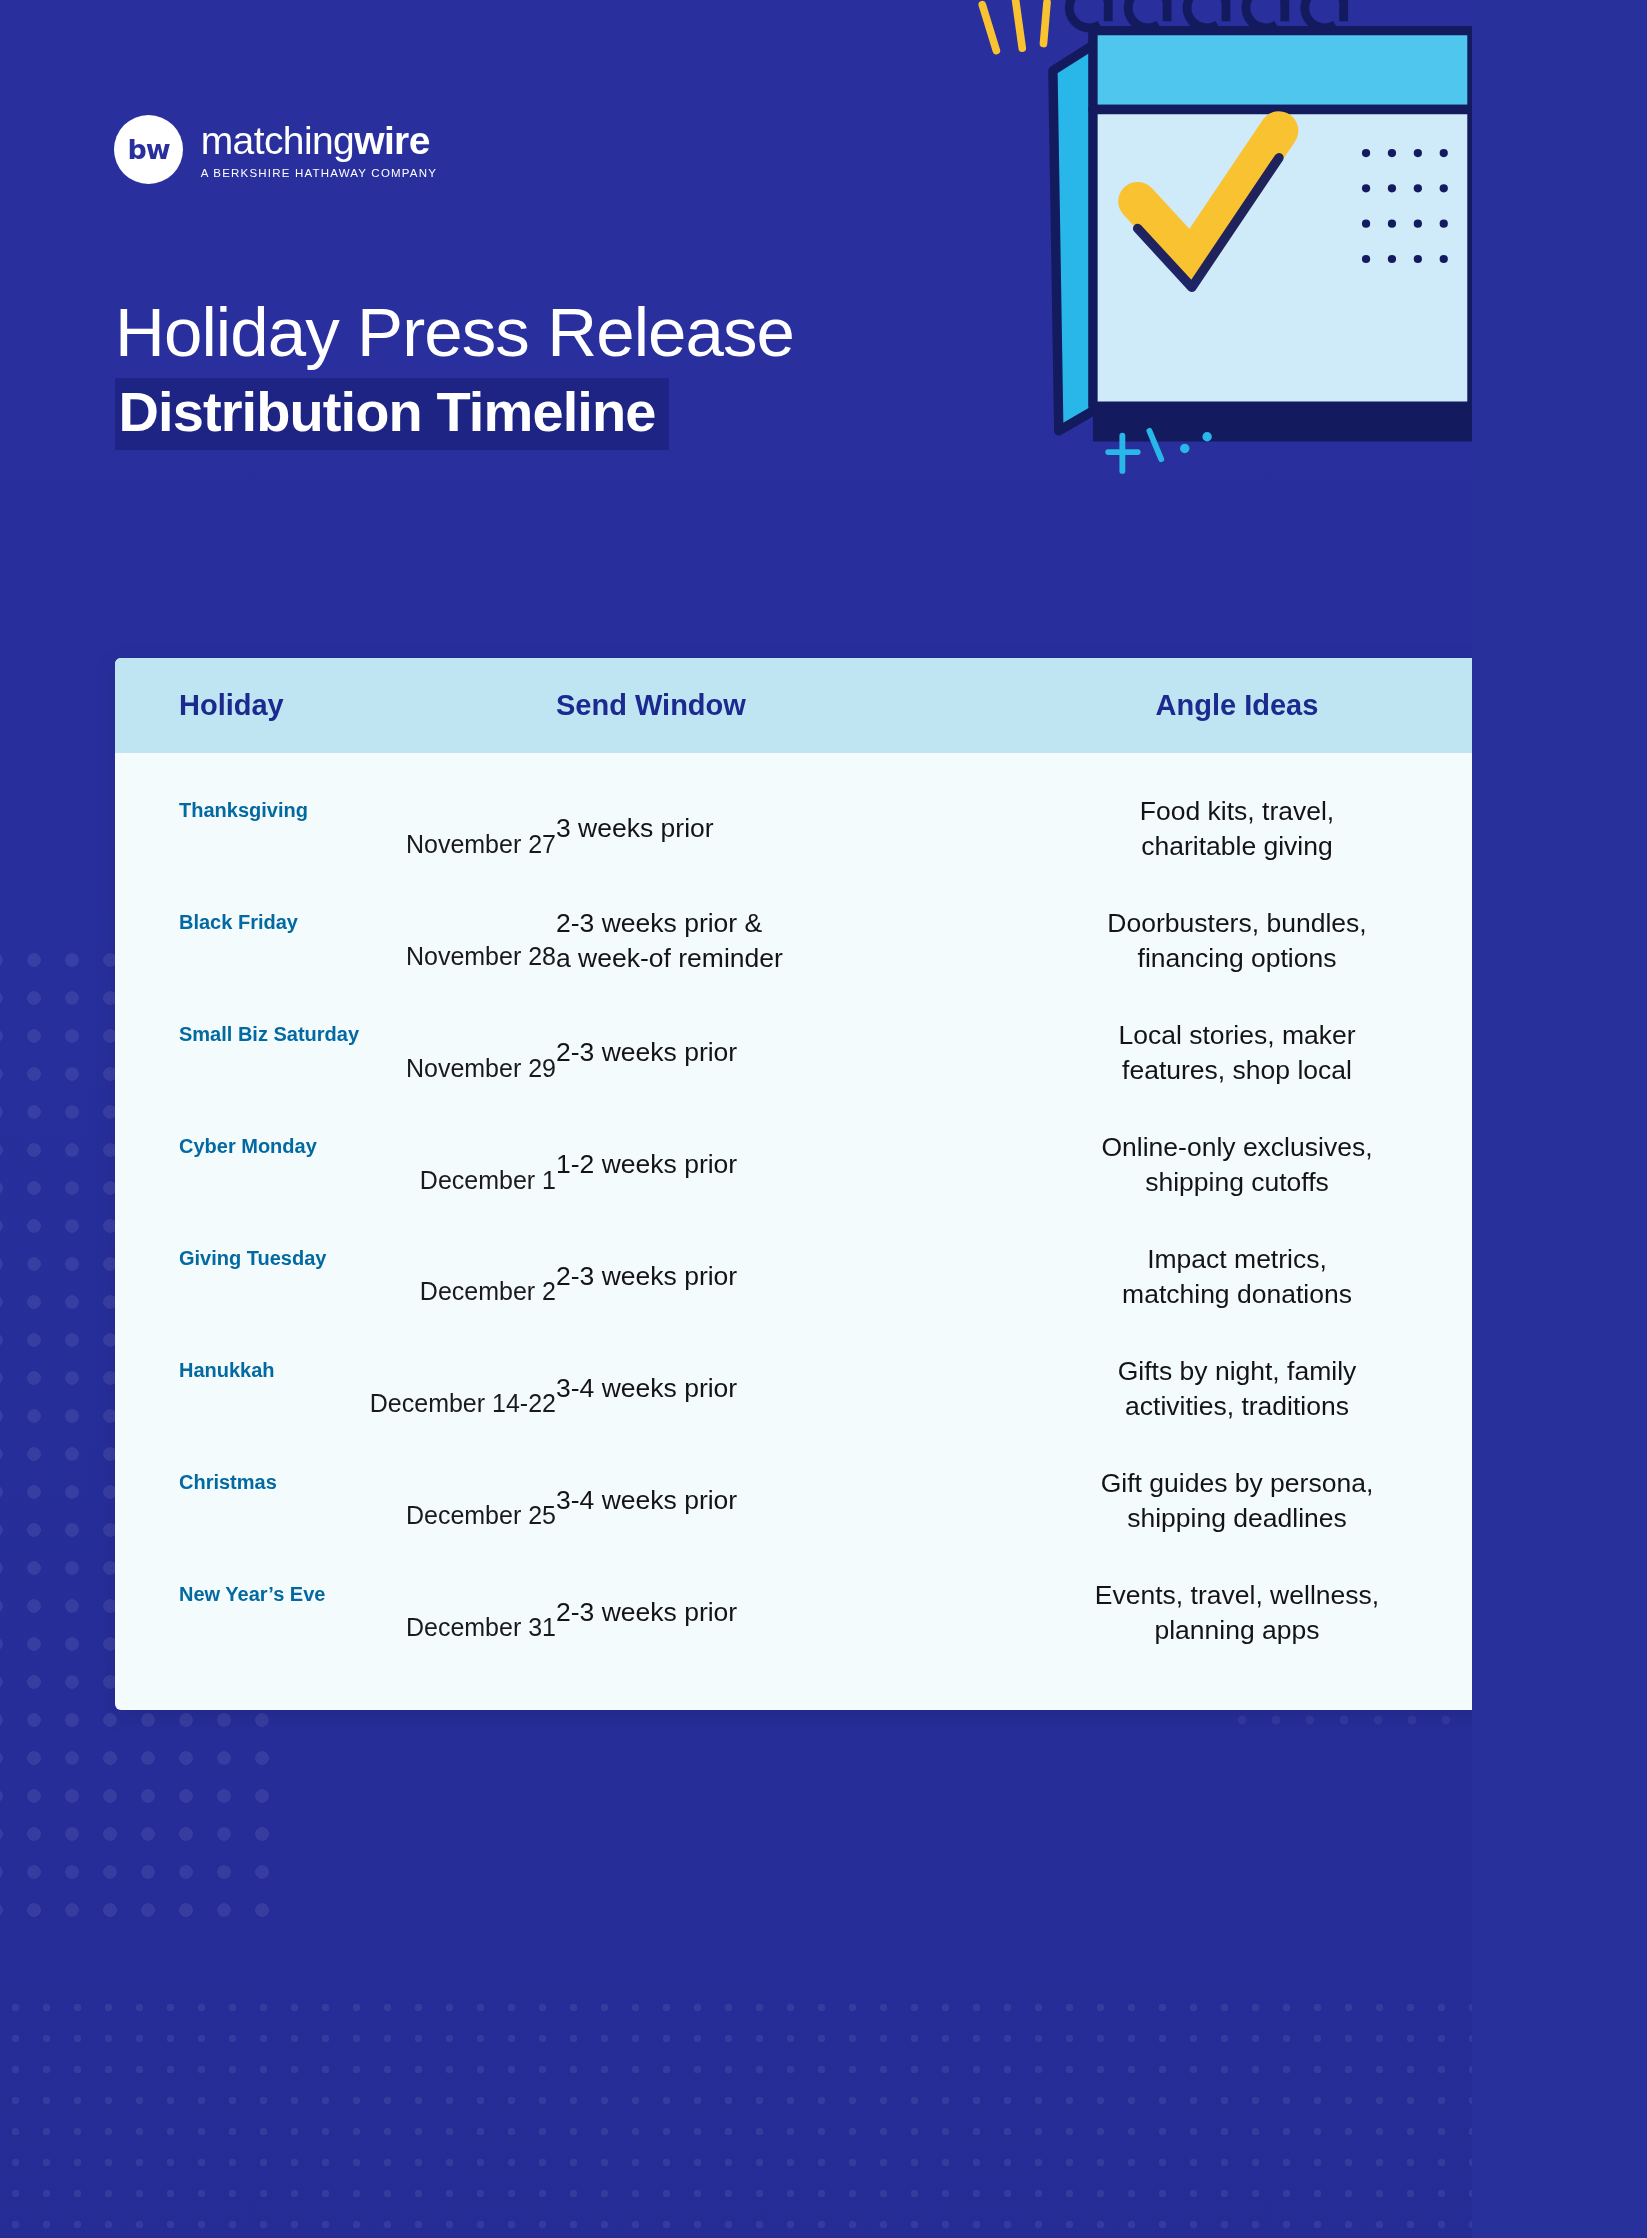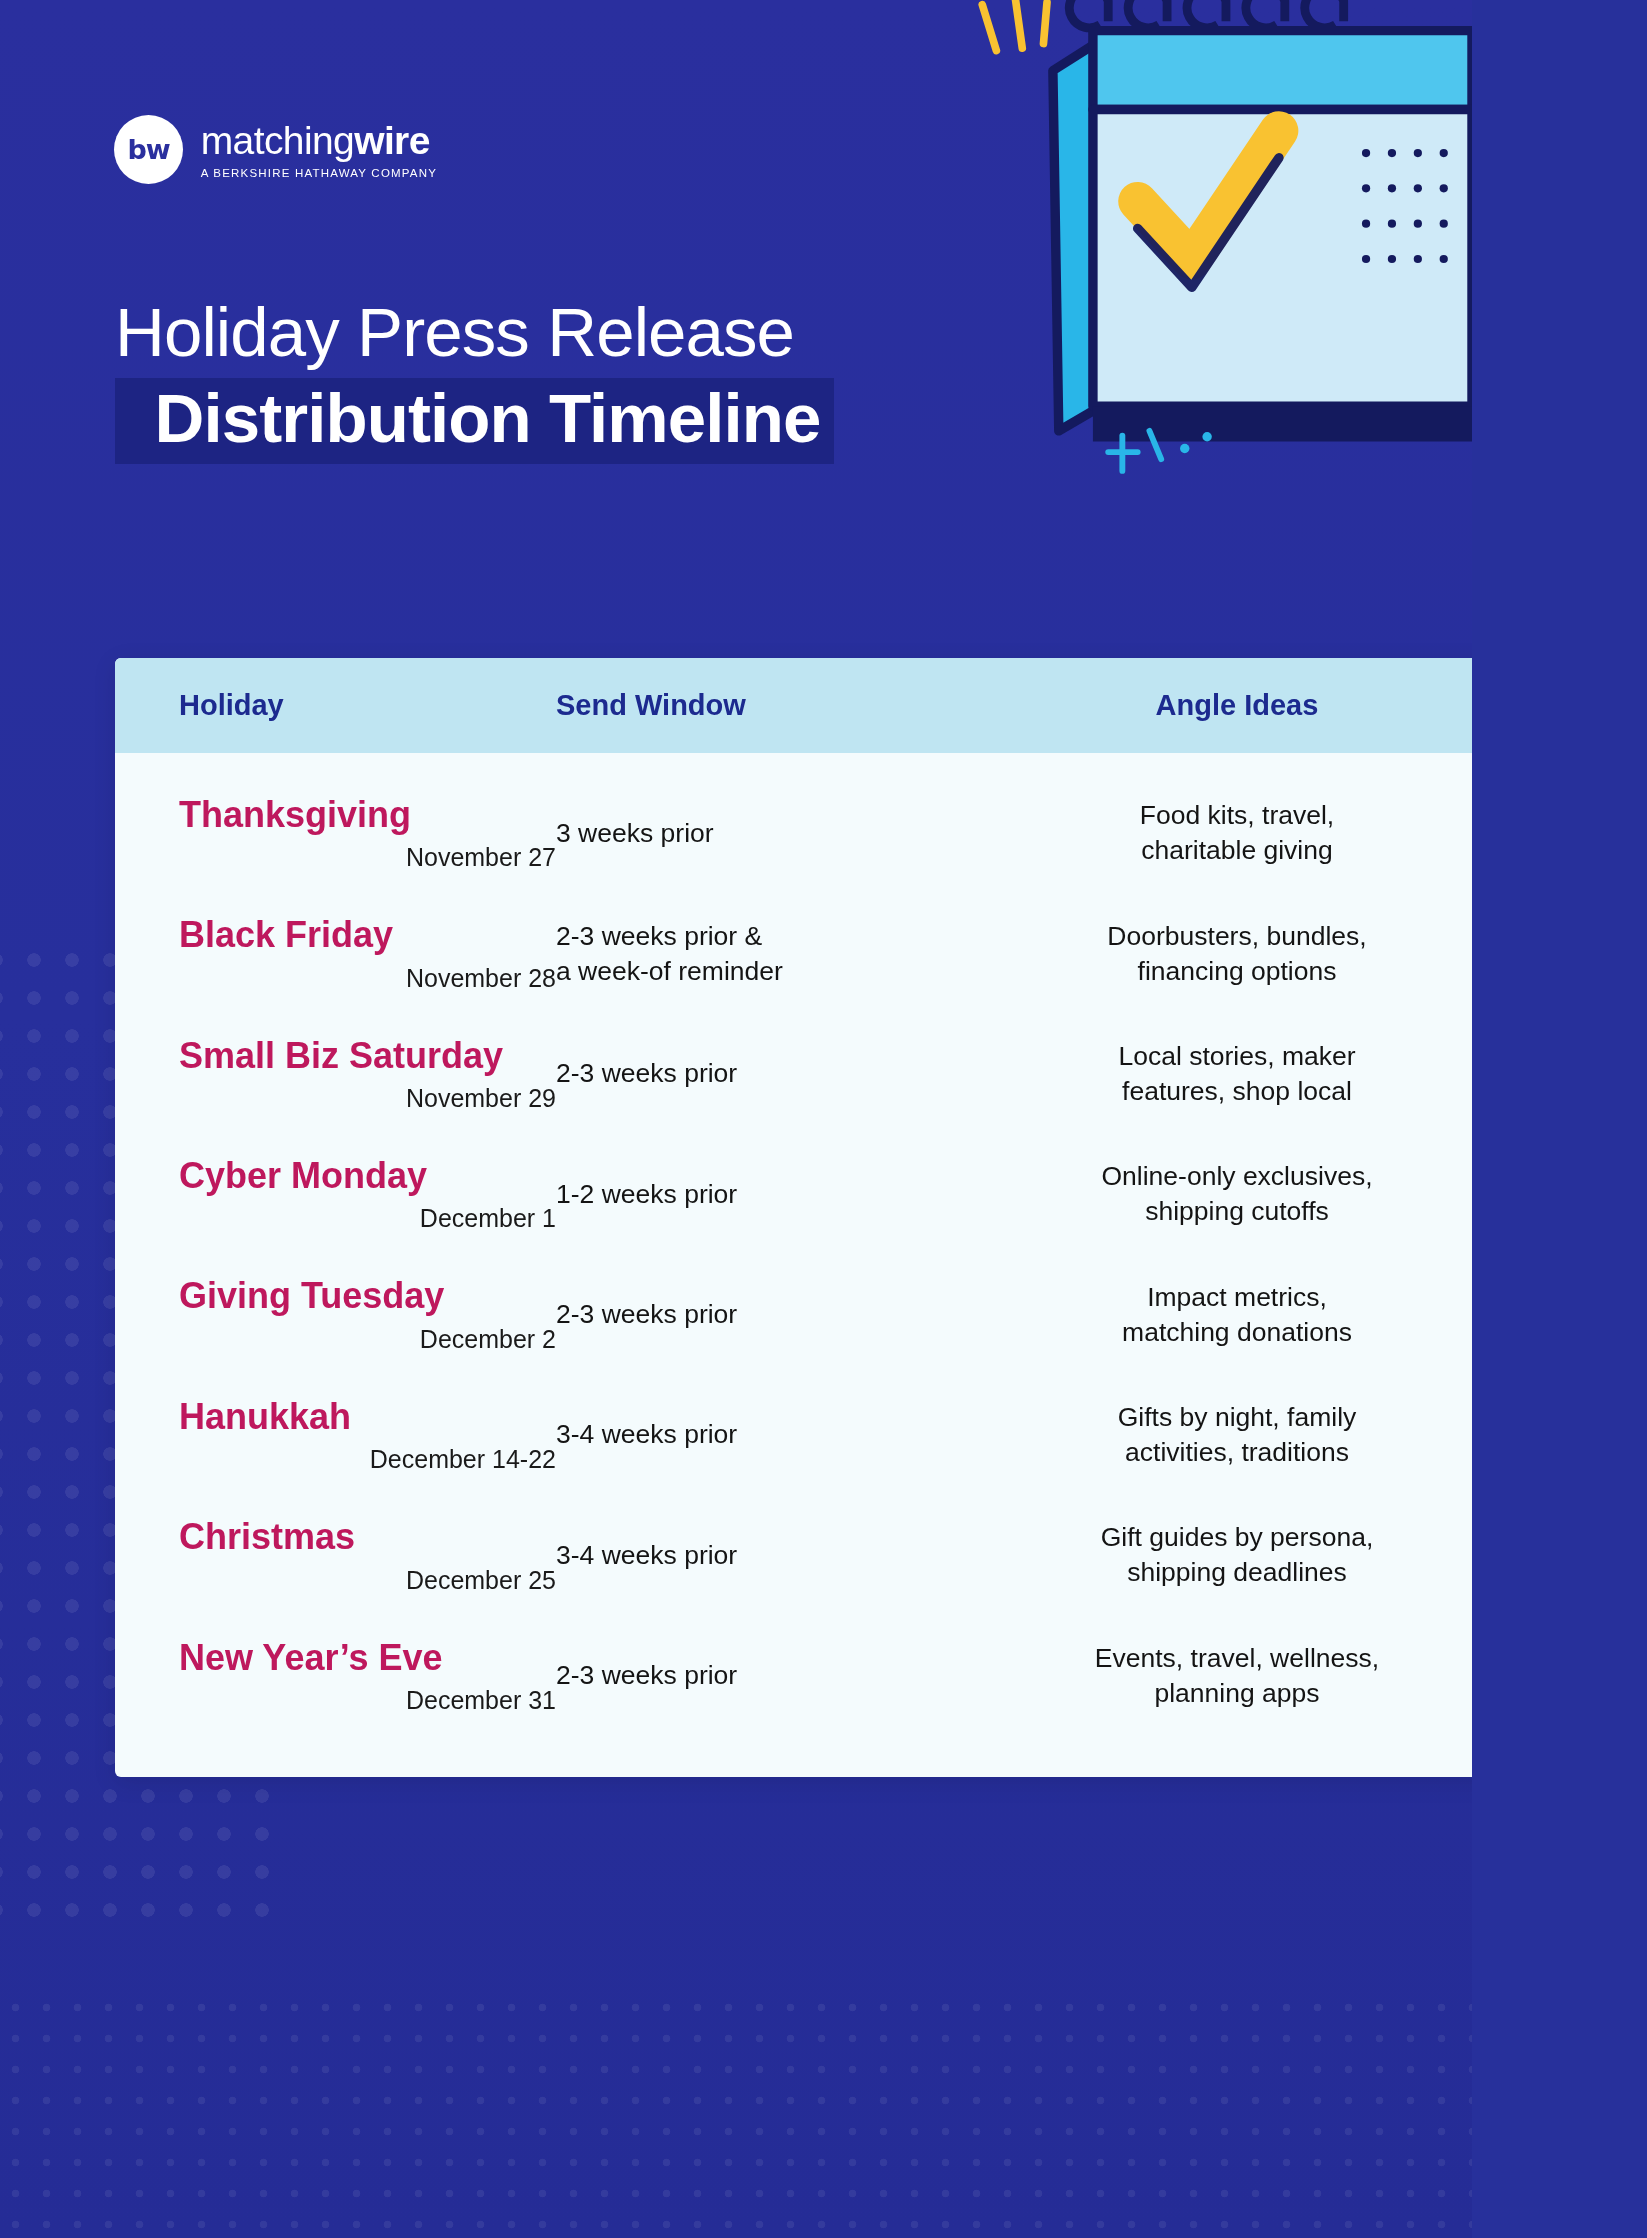--- a/index.html
+++ b/index.html
@@ -109,26 +109,25 @@
     color: #ffffff;
     letter-spacing: -0.9px;
   }
   .title-line2-holder {
     display: inline-block;
     background: #1d2483;
     padding: 3.5px 13px 8.2px 3.5px;
     margin-top: 7px;
   }
   .title-line2 {
-    font-size: 69px;
+    font-size: 56px;
     line-height: 1.08;
     font-weight: 700;
     color: #ffffff;
     letter-spacing: -0.9px;
-    margin-left: 36px;
   }
 
   
   .calendar-art {
     position: absolute;
     right: 0px;
     top: -5.9px;
     width: 518px;
     height: 530px;
     pointer-events: none;
@@ -159,23 +158,23 @@
   .col2 { width: 412px; }
   .col3 { width: 564px; padding-right: 26px; text-align: center; }
 
   .tbody { padding: 20px 0 41px 0; }
   .row {
     display: flex;
     align-items: center;
     padding: 21px 0;
   }
   .holiday-name {
-    font-size: 36px;
+    font-size: 20px;
     font-weight: 700;
-    color: #be185d;
+    color: #0369a1;
     line-height: 1.18;
   }
   .holiday-date {
     margin-top: 5.9px;
     font-size: 25px;
     font-weight: 400;
     color: #1a1a1a;
     line-height: 1.2;
     text-align: right;
   }

